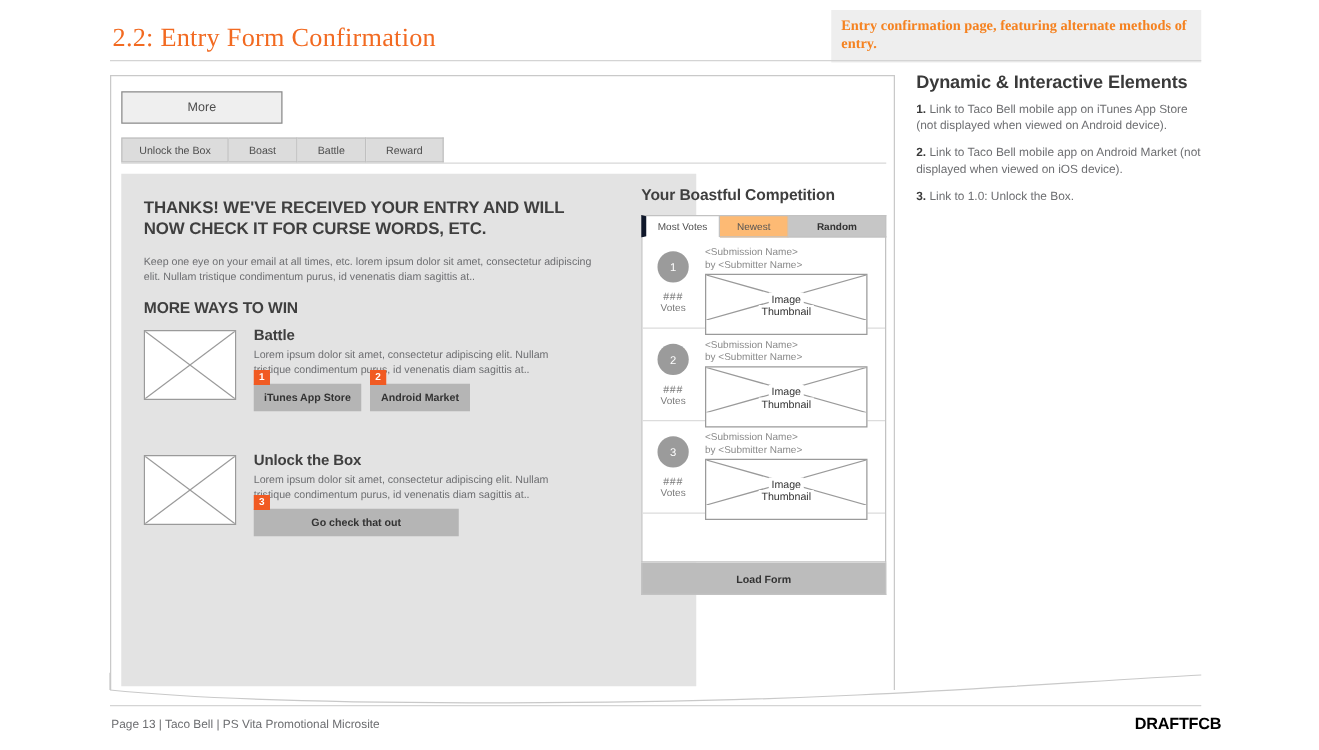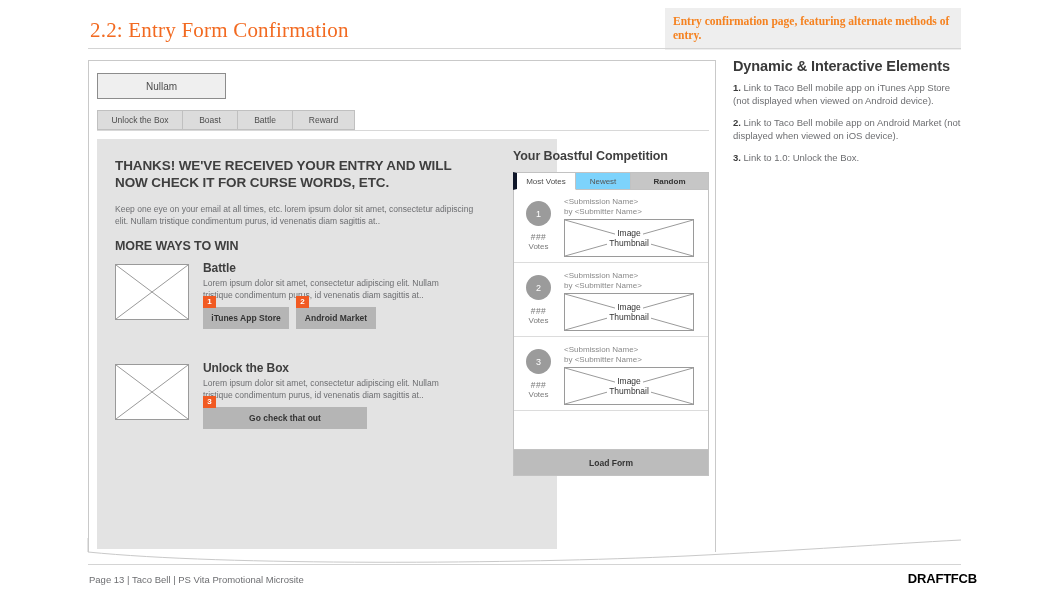--- a/index.html
+++ b/index.html
@@ -287,21 +287,21 @@
     justify-content: center;
     font-size: 8px;
     color: #555555;
   }
   #boast-tabs .btab:first-child { border-left: 4px solid #0f172a; }
   #boast-tabs .btab.active {
     background: #ffffff;
     border-bottom-color: #ffffff;
     color: #4d4d4d;
   }
-  #boast-tabs .btab.plain { background: #7dd3fc; }
+  #boast-tabs .btab.plain { background: #fdba74; }
   #boast-tabs .btab.dark {
     background: #c6c6c6;
     font-weight: bold;
     color: #333333;
   }
   #boast-tabs .t1 { width: 63px; }
   #boast-tabs .t2 { width: 55px; }
   #boast-tabs .t3 { width: 78px; }
 
   #boast-list {
@@ -366,21 +366,21 @@
     top: 17.5px;
     font-size: 8px;
     color: #8a8a8a;
     line-height: 10.5px;
   }
   .srow .sthumb {
     position: absolute;
     left: 50px;
     top: 30px;
     width: 130px;
-    height: 38px;
+    height: 49px;
     border: 1px solid #9a9a9a;
     background: #ffffff;
     box-sizing: border-box;
   }
   .srow .sthumb .lbl {
     position: absolute;
     left: 0;
     top: 0;
     width: 100%;
     height: 100%;
@@ -468,21 +468,21 @@
   <div class="ann-item">
     <span class="ann-num">2.</span><span> Link to Taco Bell mobile app on Android Market (not displayed when viewed on iOS device).</span>
   </div>
   <div class="ann-item">
     <span class="ann-num">3.</span><span> Link to 1.0: Unlock the Box.</span>
   </div>
 </div>
 
 <div id="wireframe">
 
-  <div id="brand-box">Nullam</div>
+  <div id="brand-box">More</div>
 
   <div id="wf-nav">
     <div class="nav-tab w1">Unlock the Box</div>
     <div class="nav-tab w2">Boast</div>
     <div class="nav-tab w3">Battle</div>
     <div class="nav-tab w4">Reward</div>
   </div>
   <div id="nav-underline"></div>
 
   <div id="content-panel">

